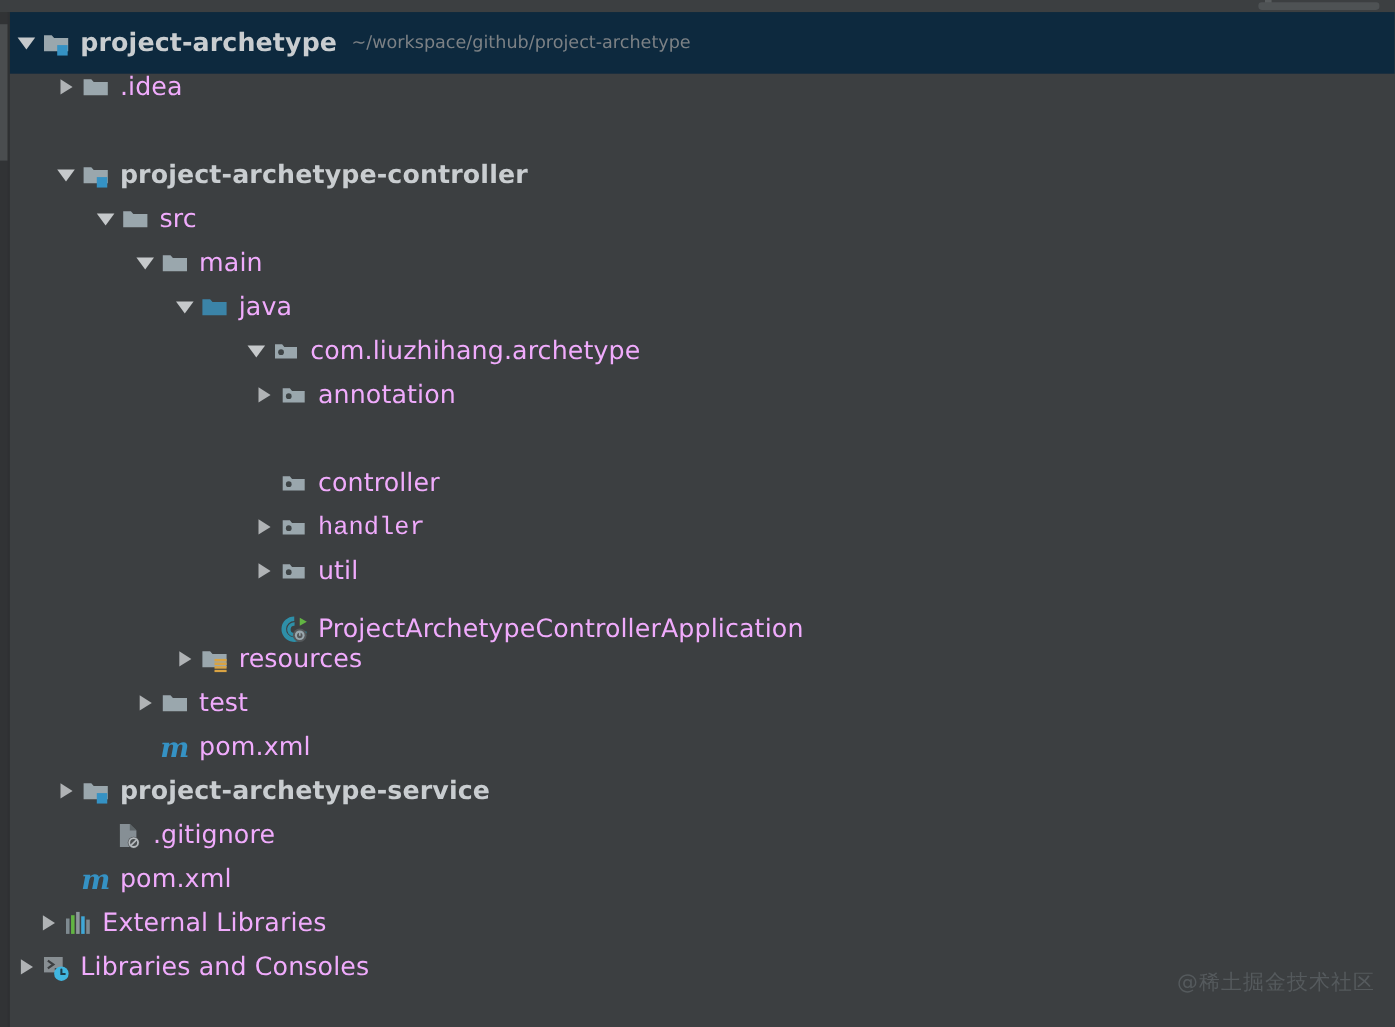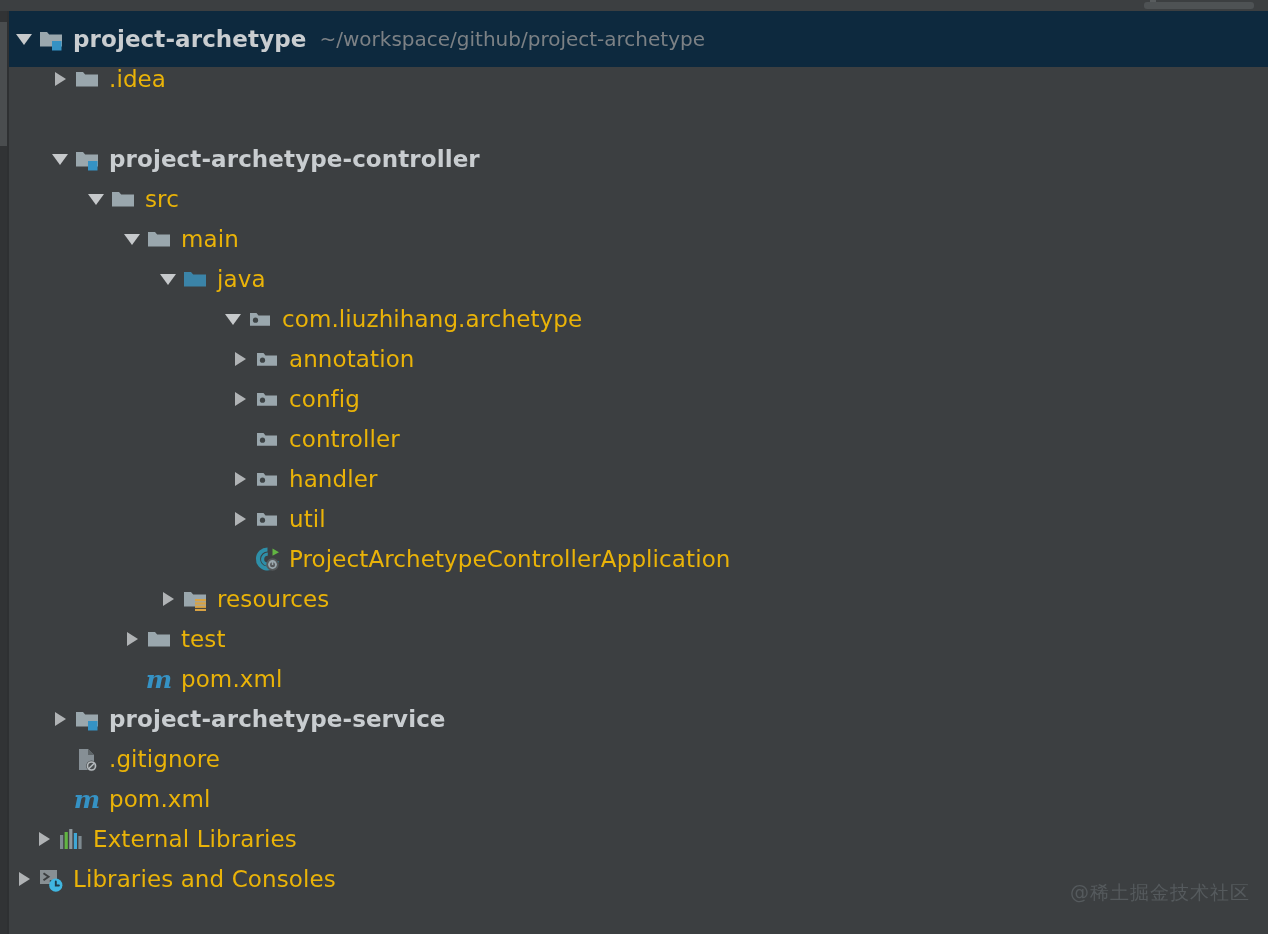--- a/index.html
+++ b/index.html
@@ -77,27 +77,27 @@
   .icon {
     position: relative;
     width: 28px; height: 28px; flex: 0 0 28px;
     margin-right: 8px;
     display: flex; align-items: center; justify-content: center;
   }
   .icon svg { display: block; }
 
   .label {
     font-size: 23px;
-    color: #eab308;
+    color: #f0abfc;
     letter-spacing: 0.1px;
     line-height: 1;
   }
   .label.bold { font-weight: bold; color: #c9cdd0; }
   .path {
-    font-size: 20px;
+    font-size: 16px;
     color: #7c8185;
     margin-left: 13px;
     line-height: 1;
   }
 
   
   .watermark {
     position: absolute; right: 18px; bottom: 28px;
     font-size: 19px;
     color: #555a5d;
@@ -207,43 +207,31 @@
           <span class="arrow right"></span>
         </span>
         <span class="icon">
           <svg width="28" height="28" viewBox="0 0 28 28">
             <path d="M4 8 h6.5 l2 2.4 H24 v10.4 H4 Z" fill="#9aa7ad"></path>
             <circle cx="9.5" cy="15.2" r="2.6" fill="#3e4446"></circle>
           </svg>
         </span>
         <span class="label">annotation</span>
       </div>
-      <div class="row" style="top: 360px;">
-        <span class="arrow-slot" style="margin-left: 218px;">
-          <span class="arrow right"></span>
-        </span>
-        <span class="icon">
-          <svg width="28" height="28" viewBox="0 0 28 28">
-            <path d="M4 8 h6.5 l2 2.4 H24 v10.4 H4 Z" fill="#9aa7ad"></path>
-            <circle cx="9.5" cy="15.2" r="2.6" fill="#3e4446"></circle>
-          </svg>
-        </span>
-        <span class="label">config</span>
-      </div>
       <div class="row" style="top: 400px;">
         <span class="arrow-slot" style="margin-left: 218px;"></span>
         <span class="icon">
           <svg width="28" height="28" viewBox="0 0 28 28">
             <path d="M4 8 h6.5 l2 2.4 H24 v10.4 H4 Z" fill="#9aa7ad"></path>
             <circle cx="9.5" cy="15.2" r="2.6" fill="#3e4446"></circle>
           </svg>
         </span>
         <span class="label">controller</span>
       </div>
-      <div class="row" style="top: 440px;">
+      <div class="row" style="top: 440px; font-family: Liberation Mono, monospace;">
         <span class="arrow-slot" style="margin-left: 218px;">
           <span class="arrow right"></span>
         </span>
         <span class="icon">
           <svg width="28" height="28" viewBox="0 0 28 28">
             <path d="M4 8 h6.5 l2 2.4 H24 v10.4 H4 Z" fill="#9aa7ad"></path>
             <circle cx="9.5" cy="15.2" r="2.6" fill="#3e4446"></circle>
           </svg>
         </span>
         <span class="label">handler</span>
@@ -253,21 +241,21 @@
           <span class="arrow right"></span>
         </span>
         <span class="icon">
           <svg width="28" height="28" viewBox="0 0 28 28">
             <path d="M4 8 h6.5 l2 2.4 H24 v10.4 H4 Z" fill="#9aa7ad"></path>
             <circle cx="9.5" cy="15.2" r="2.6" fill="#3e4446"></circle>
           </svg>
         </span>
         <span class="label">util</span>
       </div>
-      <div class="row" style="top: 520px;">
+      <div class="row" style="top: 533px;">
         <span class="arrow-slot" style="margin-left: 218px;"></span>
         <span class="icon">
           <svg width="28" height="28" viewBox="0 0 28 28">
             <path d="M14.5 4.5 a9.5 9.5 0 1 0 9.3 11.4" fill="none" stroke="#2e8fa8" stroke-width="4.2"></path>
             <path d="M14.8 9.2 a5 5 0 1 0 4.6 6.4" fill="none" stroke="#2e8fa8" stroke-width="3.2"></path>
             <path d="M19.5 3.6 L26 7.2 L19.5 10.8 Z" fill="#62b543"></path>
             <circle cx="19.5" cy="19.5" r="6.2" fill="#55595b"></circle>
             <circle cx="19.5" cy="19.5" r="4.4" fill="#9aa7ad"></circle>
             <circle cx="19.5" cy="19.7" r="2.5" fill="#55595b"></circle>
             <rect x="18.8" y="15.8" width="1.5" height="4.2" fill="#9aa7ad"></rect>
@@ -313,21 +301,21 @@
           <span class="arrow right"></span>
         </span>
         <span class="icon">
           <svg width="28" height="28" viewBox="0 0 28 28">
             <path d="M3 7 h7 l2.2 2.6 H25 v12 H3 Z" fill="#9aa7ad"></path>
             <rect x="15" y="16" width="9.5" height="9.5" fill="#3592c4"></rect>
           </svg>
         </span>
         <span class="label bold">project-archetype-service</span>
       </div>
-      <div class="row" style="top: 720px;">
+      <div class="row" style="top: 720px; padding-left: 30px;">
         <span class="arrow-slot" style="margin-left: 38px;"></span>
         <span class="icon">
           <svg width="28" height="28" viewBox="0 0 28 28">
             <path d="M6 4 h9 l6 6 v15 H6 Z" fill="#868f95"></path>
             <path d="M15 4 l6 6 h-6 Z" fill="#5e6568"></path>
             <circle cx="18.5" cy="21" r="5.4" fill="#4a4e50"></circle>
             <circle cx="18.5" cy="21" r="4" fill="none" stroke="#b5babd" stroke-width="1.6"></circle>
             <line x1="15.7" y1="23.8" x2="21.3" y2="18.2" stroke="#b5babd" stroke-width="1.6"></line>
           </svg>
         </span>

